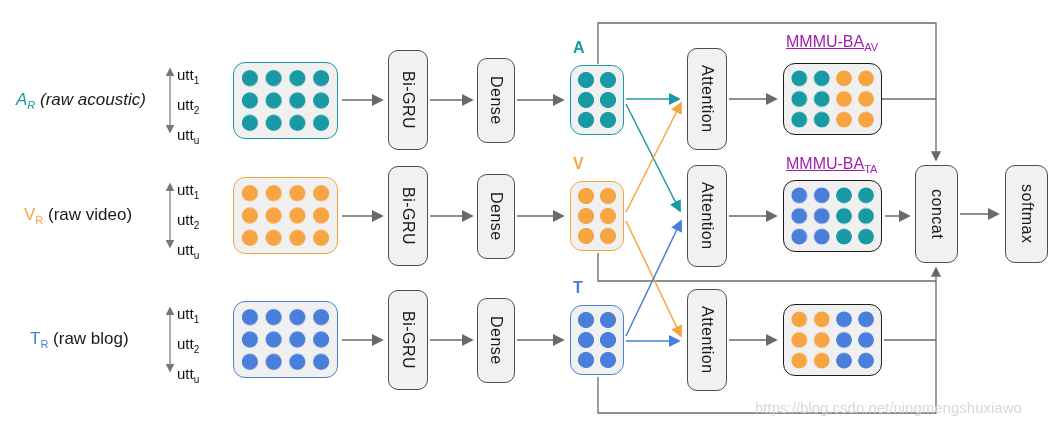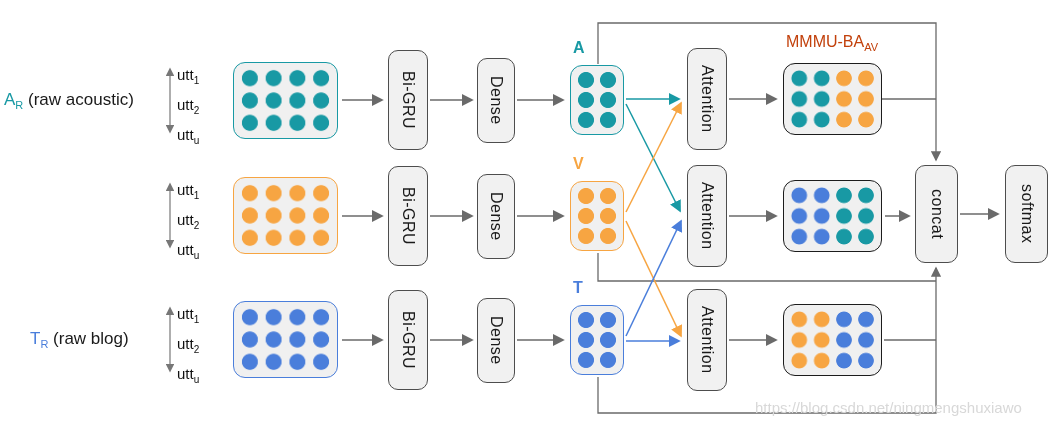--- a/index.html
+++ b/index.html
@@ -38,21 +38,21 @@
   .half{position:relative;width:50%;height:100%;
     background-image:radial-gradient(circle, var(--dc) 7.4px, transparent 8.2px);
     background-size:calc(100% / 2) calc(100% / 3);
   }
   
   .rowlabel{position:absolute;font-size:17px;white-space:nowrap;}
   .rowlabel sub,.mmlabel sub{font-size:11px;}
   .uttcol{position:absolute;font-size:15px;line-height:24px;color:#111;}
   .uttcol sub{font-size:10px;}
   .featlabel{position:absolute;font-size:16px;font-weight:bold;}
-  .mmlabel{position:absolute;font-size:16px;color:#c2410c;white-space:nowrap;}
+  .mmlabel{position:absolute;font-size:16px;color:#a21caf;white-space:nowrap;text-decoration:underline;}
   .watermark{position:absolute;font-size:15px;color:var(--c-watermark,#d8d8d8);white-space:nowrap;text-align:center;}
 </style>
 </head>
 <body>
 
 <div id="canvas">
 
   <svg id="wires" viewBox="0 0 1054 425">
     <defs>
       <marker id="ah-gray" viewBox="0 0 10 10" refX="8.5" refY="5" markerWidth="8" markerHeight="8" orient="auto-start-reverse">
@@ -106,22 +106,25 @@
     <g fill="none" stroke-width="1.5">
       <path d="M626 99 H679" style="stroke:var(--c-acoustic,#1899a4)" marker-end="url(#ah-teal)"></path>
       <path d="M626 104 L680 211" style="stroke:var(--c-acoustic,#1899a4)" marker-end="url(#ah-teal)"></path>
       <path d="M626 212 L681 103" style="stroke:var(--c-video,#f7a542)" marker-end="url(#ah-orange)"></path>
       <path d="M626 221 L681 336" style="stroke:var(--c-video,#f7a542)" marker-end="url(#ah-orange)"></path>
       <path d="M626 336 L681 221" style="stroke:var(--c-text_modality,#4a7edb)" marker-end="url(#ah-blue)"></path>
       <path d="M626 341 H679" style="stroke:var(--c-text_modality,#4a7edb)" marker-end="url(#ah-blue)"></path>
     </g>
   </svg>
 
-  <div class="rowlabel" style="left:4px;top:90px;">
+  <div class="rowlabel" style="left:16px;top:90px;font-style:italic;">
     <span style="color:var(--c-acoustic,#1899a4)">A</span><sub style="color:var(--c-acoustic,#1899a4)">R</sub><span> (raw acoustic)</span>
+  </div>
+  <div class="rowlabel" style="left:24px;top:205px;">
+    <span style="color:var(--c-video,#f7a542)">V</span><sub style="color:var(--c-video,#f7a542)">R</sub><span> (raw video)</span>
   </div>
   <div class="rowlabel" style="left:30px;top:329px;">
     <span style="color:var(--c-text_modality,#4a7edb)">T</span><sub style="color:var(--c-text_modality,#4a7edb)">R</sub><span> (raw blog)</span>
   </div>
 
   <div class="uttcol" style="left:177px;top:63px;">
     <div><span>utt</span><sub>1</sub></div>
     <div><span>utt</span><sub>2</sub></div>
     <div><span>utt</span><sub>u</sub></div>
   </div>
@@ -194,20 +197,23 @@
   <div class="mmlabel" style="left:786px;top:33px;">
     <span>MMMU-BA</span><sub>AV</sub>
   </div>
   <div class="matrix dark" style="left:783px;top:63px;width:99px;height:72px;">
     <div class="halves">
       <div class="half" style="--dc:var(--c-acoustic,#1899a4)"></div>
       <div class="half" style="--dc:var(--c-video,#f7a542)"></div>
     </div>
   </div>
 
+  <div class="mmlabel" style="left:786px;top:155px;">
+    <span>MMMU-BA</span><sub>TA</sub>
+  </div>
   <div class="matrix dark" style="left:783px;top:180px;width:99px;height:72px;">
     <div class="halves">
       <div class="half" style="--dc:var(--c-text_modality,#4a7edb)"></div>
       <div class="half" style="--dc:var(--c-acoustic,#1899a4)"></div>
     </div>
   </div>
 
   <div class="matrix dark" style="left:783px;top:304px;width:99px;height:72px;">
     <div class="halves">
       <div class="half" style="--dc:var(--c-video,#f7a542)"></div>

